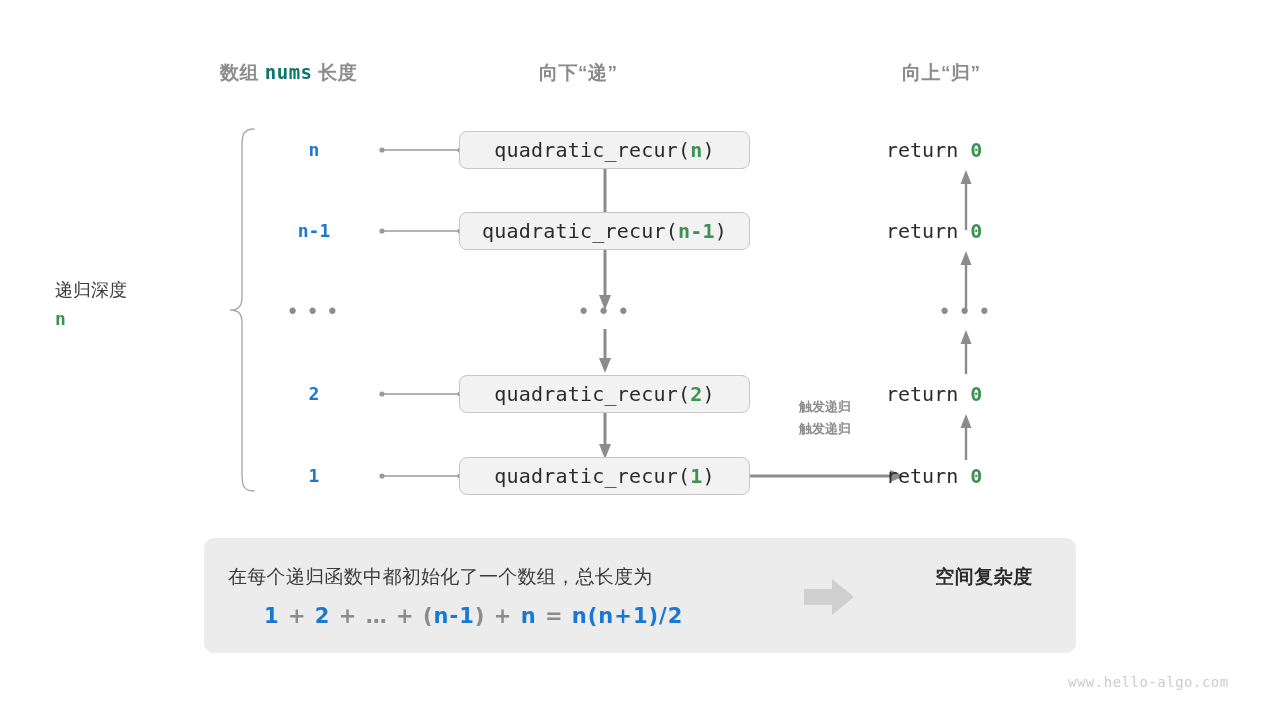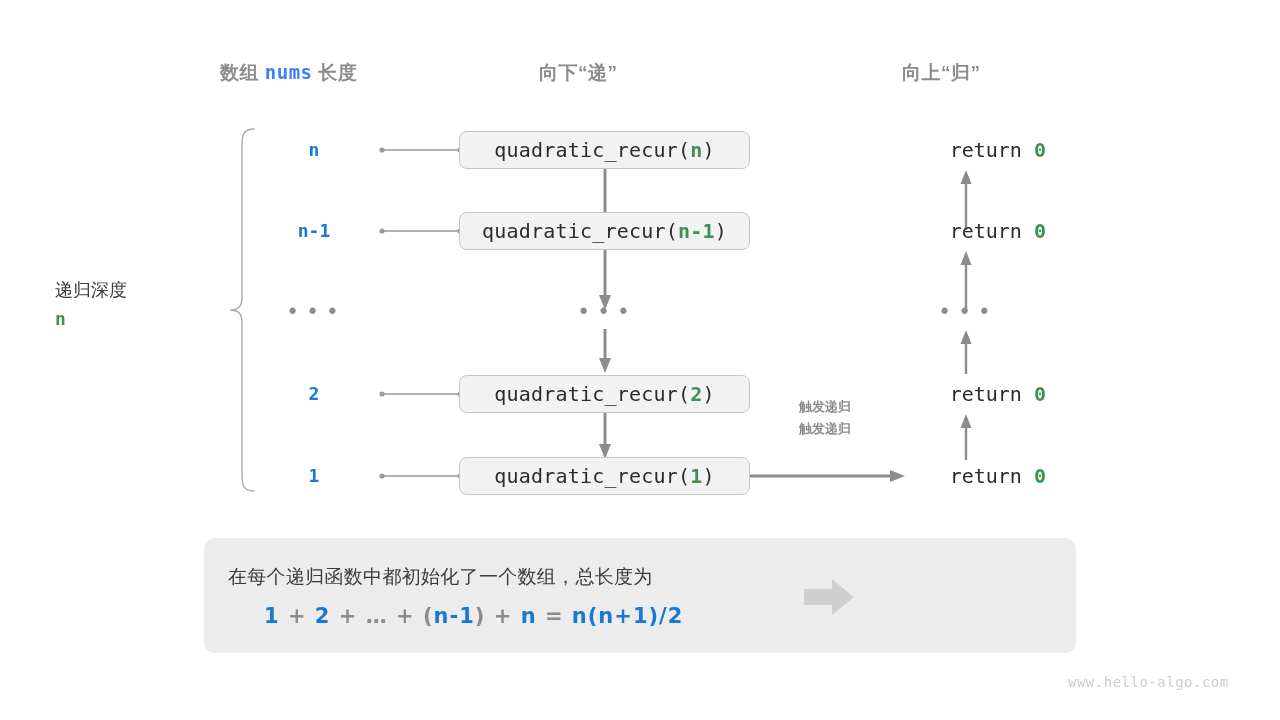--- a/index.html
+++ b/index.html
@@ -18,21 +18,21 @@
   .abs { position: absolute; }
 
   
   .col-header {
     font-size: 19px;
     font-weight: bold;
     color: #8c8c8c;
     white-space: nowrap;
     letter-spacing: 0.5px;
   }
-  .col-header .accent-blue { color: #3b82f6; font-family: "DejaVu Sans Mono", monospace; }
+  .col-header .accent-blue { color: #0f766e; font-family: "DejaVu Sans Mono", monospace; }
 
   
   .depth-label {
     font-size: 18px;
     color: #3b3b3b;
     text-align: left;
     white-space: nowrap;
     line-height: 1.55;
   }
   .depth-label .depth-n {
@@ -68,21 +68,21 @@
     letter-spacing: 0.2px;
   }
   .call-box .arg { color: #3f9153; font-weight: bold; }
 
   
   .return-text {
     font-family: "DejaVu Sans Mono", "Liberation Mono", monospace;
     font-size: 20px;
     color: #2b2b2b;
     white-space: nowrap;
-    text-align: right;
+    text-align: left;
   }
   .return-text .zero { color: #3f9153; font-weight: bold; }
 
   
   .dots {
     font-size: 22px;
     font-weight: bold;
     color: #8c8c8c;
     letter-spacing: 3px;
     white-space: nowrap;
@@ -330,16 +330,17 @@
   <div class="abs formula" style="left:60px; top:66px;">
     <span class="v">1</span><span> + </span><span class="v">2</span><span> + </span><span>…</span><span> + </span><span>(</span><span class="v">n-1</span><span>)</span><span> + </span><span class="v">n</span><span> = </span><span class="v">n(n+1)/2</span>
   </div>
 
   <div class="abs" style="left:600px; top:40px;">
     <svg width="52" height="38" viewBox="0 0 52 38">
       <polygon points="0,11 28,11 28,1 50,19 28,37 28,27 0,27" fill="#cfcfcf"></polygon>
     </svg>
   </div>
 
+  <div class="abs summary-right-title" style="left:690px; top:26px; width:180px;">空间复杂度</div>
 
 </div>
 
 <div class="abs watermark" style="left:1068px; top:674px;">www.hello-algo.com</div>
 
 </body></html>

